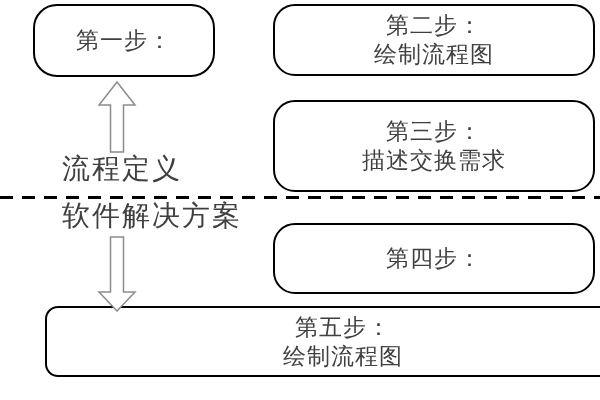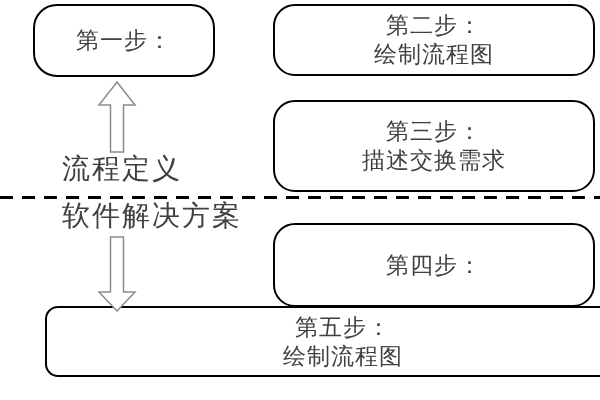--- a/index.html
+++ b/index.html
@@ -26,21 +26,21 @@
     justify-content: center;
     text-align: center;
     font-size: 23px;
     line-height: 29px;
     letter-spacing: 1px;
     box-sizing: border-box;
   }
   .box1 { left: 33px;  top: 4px;   width: 182px; height: 73px; border-radius: 24px; }
   .box2 { left: 273px; top: 4px;   width: 322px; height: 72px; border-radius: 22px; text-align: center; }
   .box3 { left: 273px; top: 100px; width: 322px; height: 92px; border-radius: 22px; text-align: right; }
-  .box4 { left: 273px; top: 223px; width: 322px; height: 84px; border-radius: 22px; }
+  .box4 { left: 273px; top: 223px; width: 322px; height: 71px; border-radius: 22px; }
   .box5 { left: 45px;  top: 306px; width: 596px; height: 71px; border-radius: 13px; }
   .arrow {
     position: absolute;
     left: 97px;
     width: 40px;
   }
   .arrow-up   { top: 81px;  height: 72px; }
   .arrow-down { top: 236px; height: 76px; }
   .zone-label {
     position: absolute;

